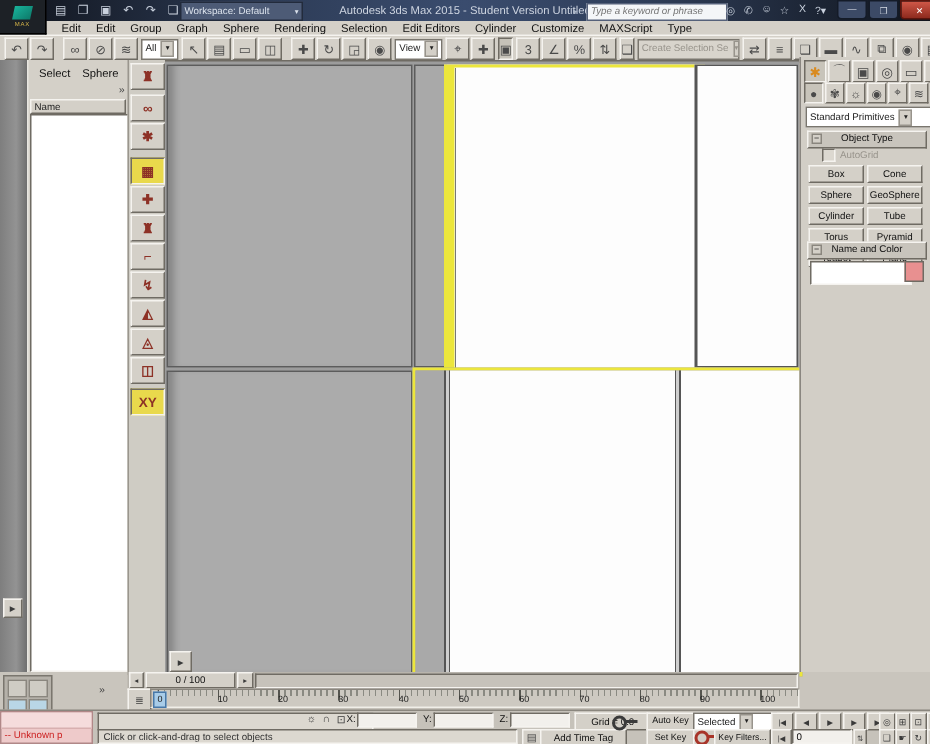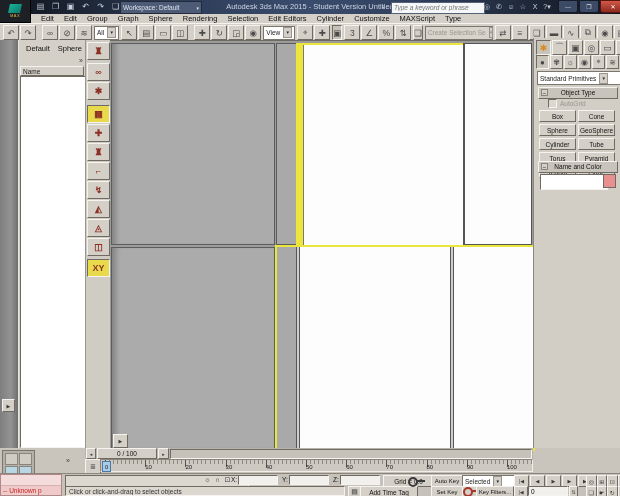--- a/index.html
+++ b/index.html
@@ -306,21 +306,21 @@
   <div></div>
   <div></div>
   <div class="blue"></div>
   <div class="blue"></div>
 </div>
 <div class="a left-chev">»</div>
 
 <div class="a sexp">
   <div class="se-menus">
 
-  <span>Default</span>
+  <span>Select</span>
       <span>Sphere</span>
     </div>
   <div class="se-ovf">»</div>
   <div class="se-colhead r">Name</div>
   <div class="se-list"></div>
 </div>
 <div class="a sstrip">
 
 <span class="sx ic r">♜</span>
     <span class="sx ic r">∞</span>

